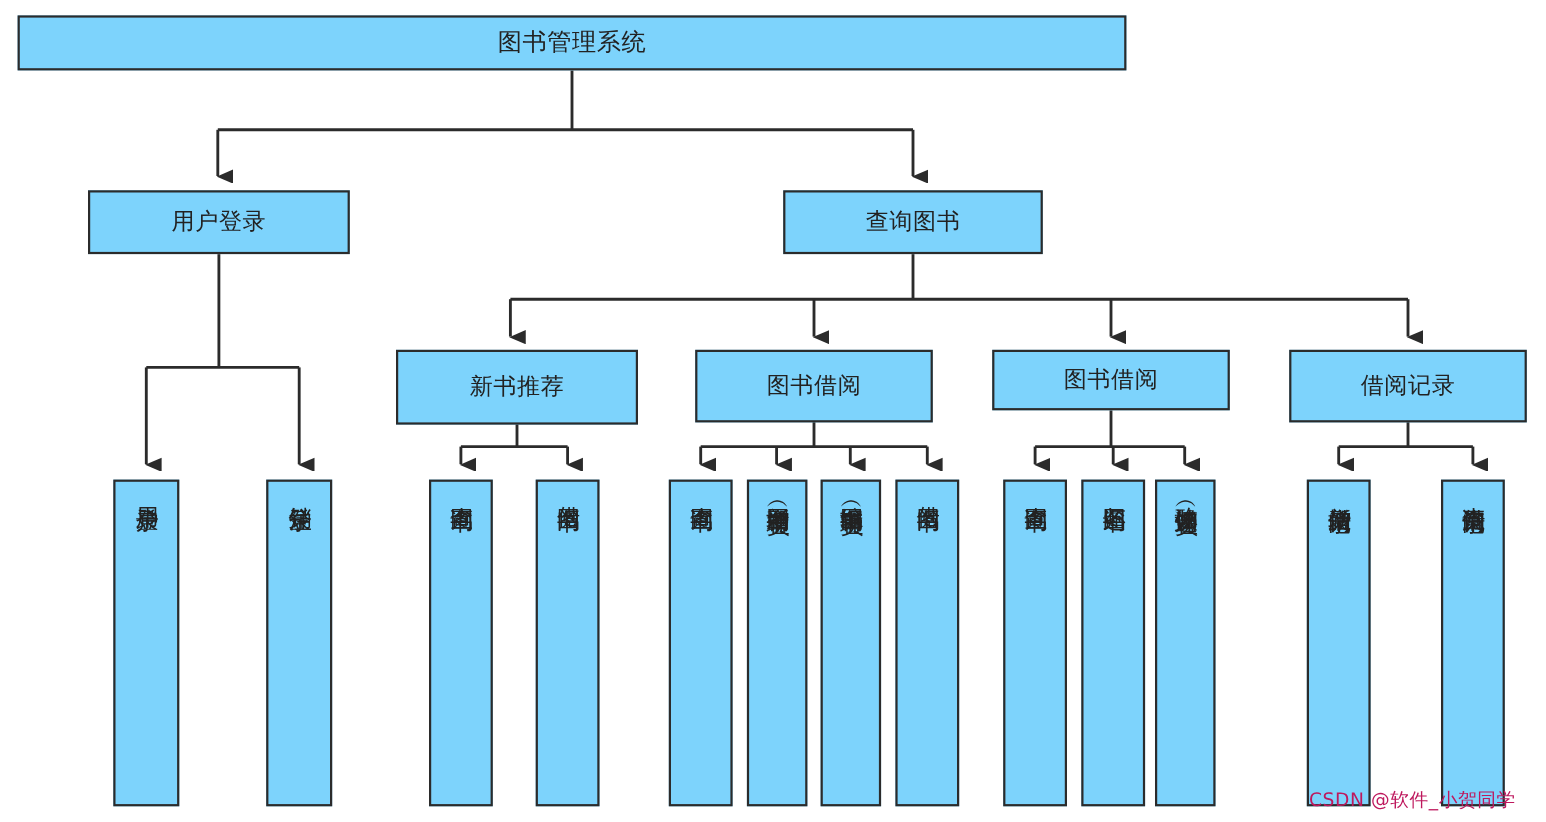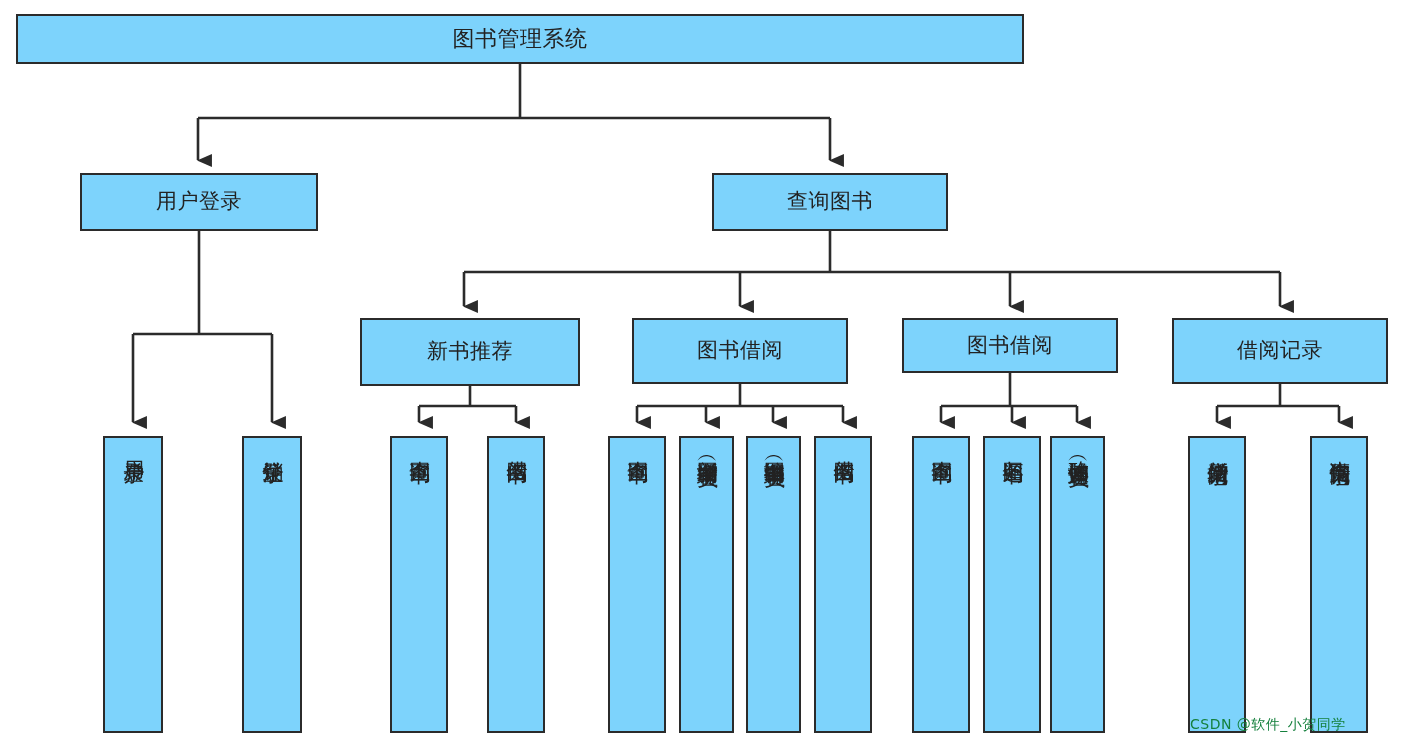--- a/index.html
+++ b/index.html
@@ -52,22 +52,22 @@
     writing-mode: vertical-rl;
     text-orientation: upright;
     font-size: 21px;
     line-height: 1.42;
     letter-spacing: 1px;
     text-align: center;
     max-height: 100%;
   }
   .watermark {
     position: absolute;
-    font-size: 14px;
-    color: #15803d;
+    font-size: 17px;
+    color: #be185d;
     white-space: nowrap;
     letter-spacing: 0.5px;
   }
 </style>
 </head>
 <body>
 
 <div id="canvas">
 
   <svg class="wires" viewBox="0 0 1405 747" xmlns="http://www.w3.org/2000/svg">

